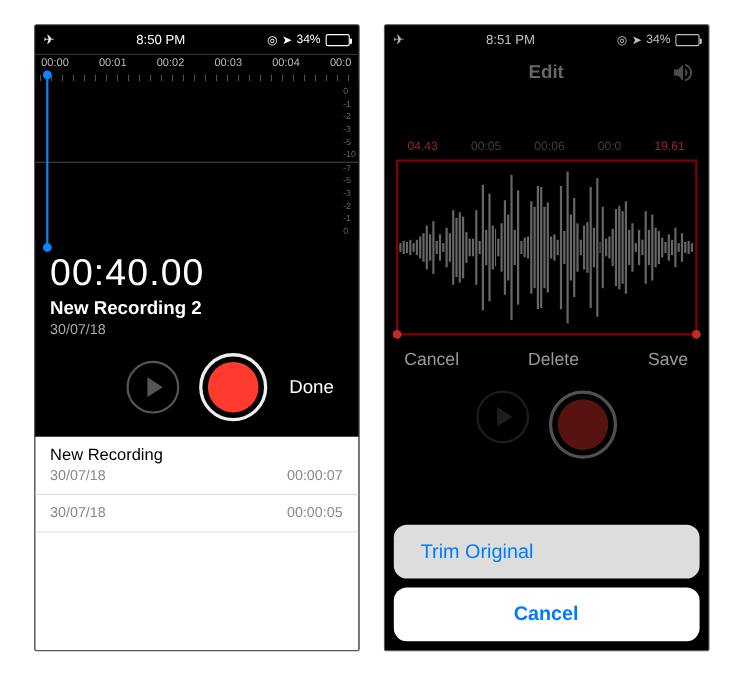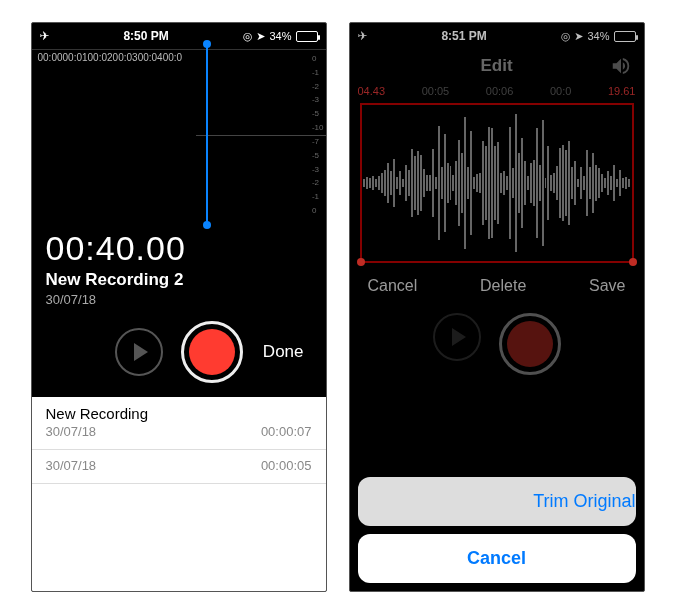--- a/index.html
+++ b/index.html
@@ -24,21 +24,21 @@
     font-size: 12px;
   }
   
   .status {
     height: 26px;
     display: flex; align-items: center; justify-content: space-between;
     padding: 0 8px;
     font-size: 12px;
     color: #fff;
   }
-  .status .s-center { font-weight: 700; text-align: center; }
+  .status .s-center { font-weight: 400; text-align: center; }
   .s-right { display:flex; align-items:center; gap:4px; font-size:11px; }
   .battery {
     width: 22px; height: 11px; border:1px solid #fff; border-radius:2px;
     position:relative;
   }
   .battery::after { content:""; position:absolute; right:-3px; top:3px; width:2px; height:5px; background:#fff; border-radius:1px;}
   .battery .fill { height:100%; width:34%; background:#fff; }
   
   .header {
     height: 34px;
@@ -47,21 +47,21 @@
     font-size:17px; font-weight:600;
     color:#fff;
   }
   .header.dim { color:#888; }
   .speaker { position:absolute; right:12px; top:6px; }
   .speaker svg { width:22px; height:22px; }
   
   .timeline {
     height: 170px;
     border-top:1px solid #333;
-    display:flex; flex-direction:row;
+    display:flex; flex-direction:column;
     position:relative;
   }
   .time-ticks {
     display:flex; justify-content:space-between;
     font-size:10px; color:#bbb;
     padding: 2px 6px 0 6px;
     height:18px;
   }
   .tick-bar {
     height:6px;
@@ -104,21 +104,21 @@
     border:3px solid #eee; display:flex; align-items:center; justify-content:center;
   }
   .rec-btn .inner { width:46px; height:46px; border-radius:50%; background:#ff3b30; }
   .done { position:absolute; right:22px; font-size:17px; color:#fff; }
   
   .list { background:#fff; color:#000; flex:1; }
   .listitem { padding:8px 14px 10px; border-bottom:1px solid #ddd; }
   .listitem .li-title { font-size:15px; font-weight:500; margin-bottom:2px;}
   .listitem .li-row { display:flex; justify-content:space-between; font-size:13px; color:#888; }
   
-  .trim-ticks { display:flex; justify-content:space-between; font-size:11px; padding:2px 8px; }
+  .trim-ticks { display:flex; justify-content:space-between; font-size:11px; padding:2px 21px;margin-top:42px; }
   .trim-ticks .end { color:#c33; }
   .trim-ticks .mid { color:#555; }
   .waveform {
     height: 160px; position:relative; margin: 4px 10px 0;
     border:2px solid #b00000;
     background:#000;
     display:flex; align-items:center; justify-content:center; gap:1px;
     padding:0 2px;
   }
   .waveform::before, .waveform::after {
@@ -140,21 +140,21 @@
     position:absolute; left:0; right:0; bottom:0; top:0;
     background:rgba(0,0,0,0.25);
     display:flex; flex-direction:column; justify-content:flex-end;
     padding:8px;
   }
   .sheet-group {
     background:rgba(230,230,230,0.96); border-radius:12px; overflow:hidden;
     margin-bottom:8px;
   }
   .sheet-btn {
-    text-align:right; font-size:18px; color:#007aff;
+    text-align:left; font-size:18px; color:#007aff;
     padding:14px 0; border-bottom:1px solid rgba(0,0,0,0.1);margin-left:25px;
   }
   .sheet-btn:last-child { border-bottom:none; }
   .sheet-cancel {
     background:#fff; border-radius:12px; text-align:center;
     font-size:18px; font-weight:600; color:#007aff; padding:14px 0;
   }
 </style>
 </head>
 <body>

